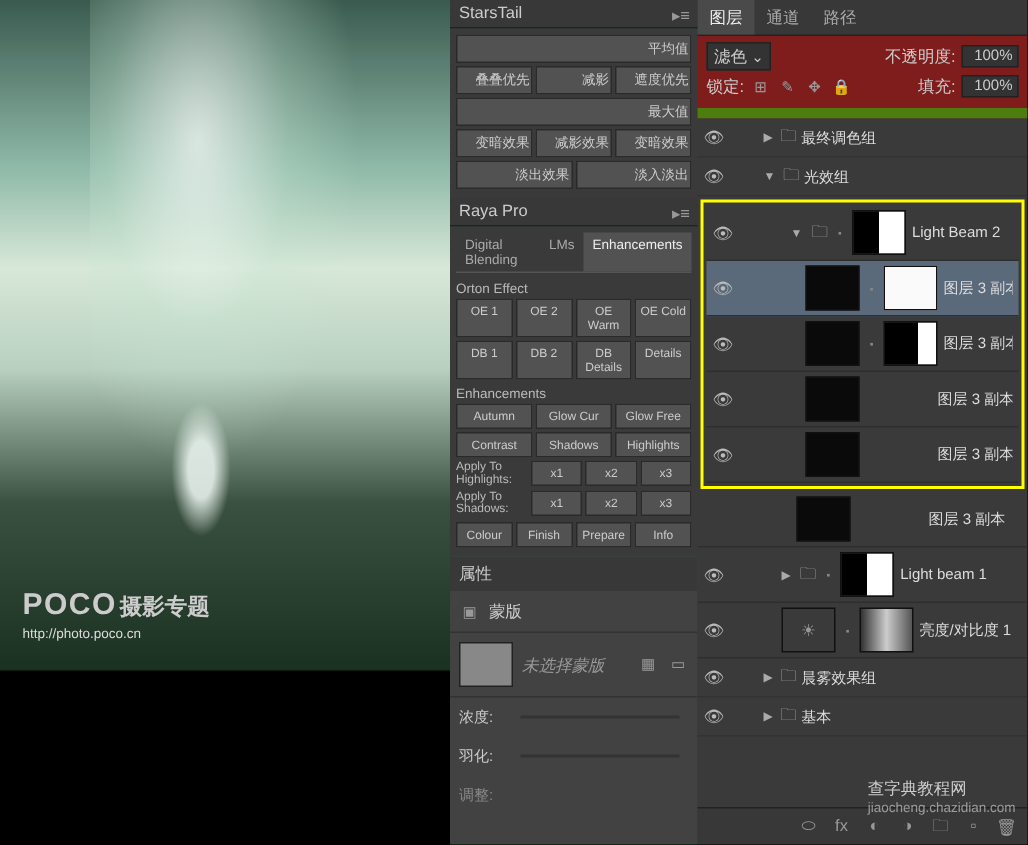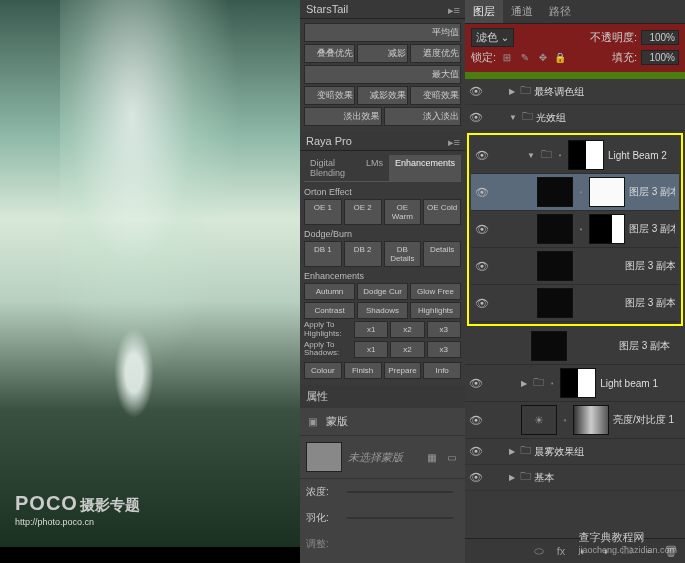--- a/index.html
+++ b/index.html
@@ -1,24 +1,24 @@
 <!DOCTYPE html>
 <html><head>
 <meta charset="utf-8">
 <style>
 *{margin:0;padding:0;box-sizing:border-box;font-family:"Microsoft YaHei",Arial,sans-serif;font-size:11px;color:#ccc}
 body{background:#000;width:685px;height:563px;display:flex;overflow:hidden}
-.photo{width:300px;height:547px;background:linear-gradient(180deg,#3a5a4f 0%,#8fb9a8 25%,#d8e8d8 40%,#b8d0c0 55%,#3a5040 75%,#1a3020 100%);position:relative}
+.photo{width:300px;height:447px;background:linear-gradient(180deg,#3a5a4f 0%,#8fb9a8 25%,#d8e8d8 40%,#b8d0c0 55%,#3a5040 75%,#1a3020 100%);position:relative}
 .photo::before{content:"";position:absolute;top:0;left:20%;width:60%;height:70%;background:radial-gradient(ellipse at 40% 30%,rgba(255,255,255,.7) 0%,rgba(200,230,210,.3) 40%,transparent 70%)}
 .photo::after{content:"";position:absolute;top:60%;left:38%;width:40px;height:90px;background:radial-gradient(ellipse,rgba(230,240,235,.9) 30%,transparent 70%);border-radius:50% 50% 30% 30%}
 .watermark{position:absolute;bottom:20px;left:15px;color:#fff;z-index:2}
 .watermark .logo{font-size:20px;font-weight:bold;letter-spacing:1px}
 .watermark .sub{font-size:15px;font-weight:bold;margin-left:2px}
 .watermark .url{font-size:9px;color:#ddd;margin-top:2px}
-.wm2{position:absolute;bottom:8px;right:8px;color:rgba(255,255,255,.7);font-size:13px;z-index:10}
+.wm2{position:absolute;bottom:20px;right:8px;color:rgba(255,255,255,.7);font-size:13px;z-index:10}
 .wm2 .s{font-size:9px;color:rgba(255,255,255,.5)}
 .mid{width:165px;background:#15803d;display:flex;flex-direction:column}
 .panel-hdr{background:#383838;padding:3px 6px;font-size:10px;color:#ddd;border-bottom:1px solid #222;position:relative}
 .panel-hdr .arrow{position:absolute;right:5px;top:4px;color:#999}
 .stars{padding:4px;background:#3a3a3a}
 .stars-row{display:flex;gap:2px;margin-bottom:2px}
 .sbtn{flex:1;background:#525252;border:1px solid #2a2a2a;text-align:right;padding:2px 1px;font-size:9px;color:#ccc;cursor:pointer}
 .raya{padding:4px;background:#3a3a3a;flex:0}
 .tab-row{display:flex;margin-bottom:3px;border-bottom:1px solid #555}
 .tab{padding:3px 6px;font-size:9px;color:#aaa;cursor:pointer}
@@ -108,31 +108,30 @@
       <div class="tab">LMs</div>
       <div class="tab active">Enhancements</div>
     </div>
     <div class="section-t">Orton Effect</div>
     <div class="btn-row">
         <div class="rbtn">OE 1</div>
         <div class="rbtn">OE 2</div>
         <div class="rbtn">OE Warm</div>
         <div class="rbtn">OE Cold</div>
       </div>
-    <div class="section-t">Dodge/Burn</div>
     <div class="btn-row">
         <div class="rbtn">DB 1</div>
         <div class="rbtn">DB 2</div>
         <div class="rbtn">DB Details</div>
         <div class="rbtn">Details</div>
       </div>
     <div class="section-t">Enhancements</div>
     <div class="btn-row">
         <div class="rbtn">Autumn</div>
-        <div class="rbtn">Dodge Cur</div>
+        <div class="rbtn">Glow Cur</div>
         <div class="rbtn">Glow Free</div>
       </div>
     <div class="btn-row">
         <div class="rbtn">Contrast</div>
         <div class="rbtn">Shadows</div>
         <div class="rbtn">Highlights</div>
       </div>
     <div class="apply-row">
         <div class="apply-lbl">Apply To Highlights:</div>
         <div class="rbtn">x1</div>

